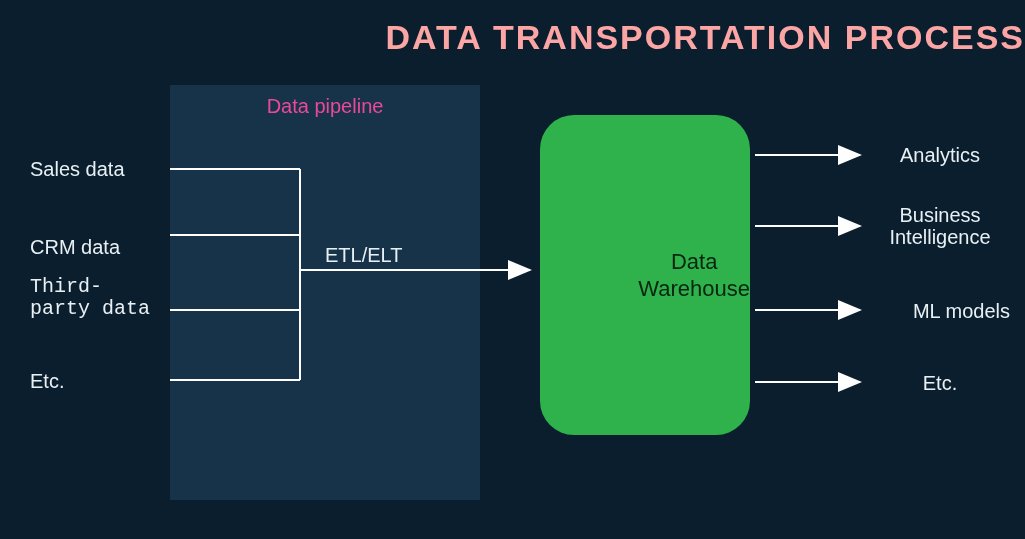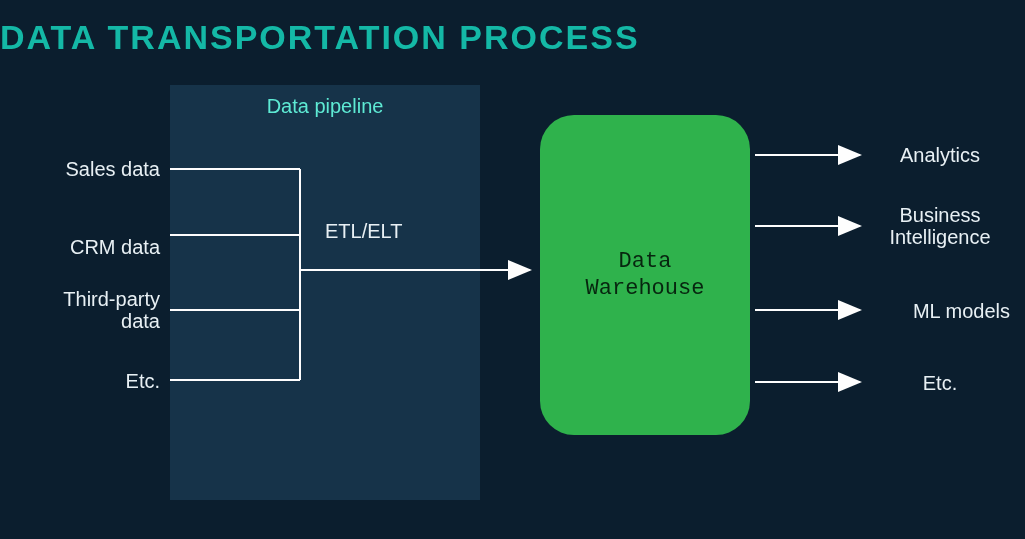--- a/index.html
+++ b/index.html
@@ -1,22 +1,22 @@
 <!DOCTYPE html>
 <html><head>
 <meta charset="utf-8">
 <style>
   html,body{margin:0;padding:0;width:1025px;height:539px;background:#0b1e2e;font-family:"Segoe UI",Arial,sans-serif;color:#e8f0f4;overflow:hidden;}
   .stage{position:relative;width:1025px;height:539px;}
-  .title{position:absolute;top:18px;left:0;width:100%;text-align:left;font-size:34px;font-weight:600;letter-spacing:2px;color:#14b8a6;}
+  .title{position:absolute;top:18px;left:0;width:100%;text-align:right;font-size:34px;font-weight:600;letter-spacing:2px;color:#fca5a5;}
   .pipeline-box{position:absolute;left:170px;top:85px;width:310px;height:415px;background:#163349;}
-  .pipeline-label{position:absolute;top:10px;left:0;width:100%;text-align:center;font-size:20px;color:#5eead4;}
-  .warehouse-box{position:absolute;left:540px;top:115px;width:210px;height:320px;background:#2fb24c;border-radius:34px;display:flex;align-items:center;justify-content:center;text-align:center;font-family:Liberation Mono, monospace;}
+  .pipeline-label{position:absolute;top:10px;left:0;width:100%;text-align:center;font-size:20px;color:#ec4899;}
+  .warehouse-box{position:absolute;left:540px;top:115px;width:210px;height:320px;background:#2fb24c;border-radius:34px;display:flex;align-items:center;justify-content:flex-end;text-align:center;}
   .warehouse-text{font-size:22px;line-height:1.25;color:#07260f;}
-  .src-label{position:absolute;font-size:20px;line-height:1.1;text-align:right;color:#e8f0f4;}
+  .src-label{position:absolute;font-size:20px;line-height:1.1;text-align:left;color:#e8f0f4;}
   .out-label{position:absolute;font-size:20px;line-height:1.1;text-align:center;color:#e8f0f4;}
   
   svg.overlay{position:absolute;left:0;top:0;width:1025px;height:539px;pointer-events:none;}
   .stroke{stroke:#fefefe;stroke-width:2;fill:none;}
   .arrowhead{fill:#fefefe;}
 </style>
 </head>
 <body>
 
 <div class="stage">
@@ -26,24 +26,24 @@
   <div class="pipeline-box">
     <div class="pipeline-label">Data pipeline</div>
   </div>
 
   <div class="warehouse-box">
     <div class="warehouse-text">Data<br>Warehouse</div>
   </div>
 
   <div class="src-label" style="left: 30px; width: 130px; top: 158px;">Sales data</div>
   <div class="src-label" style="left: 30px; width: 130px; top: 224px; margin-top: 12px;">CRM data</div>
-  <div class="src-label" style="left: 30px; width: 130px; top: 288px;">Third-party data</div>
+  <div class="src-label" style="left: 30px; width: 130px; top: 276px; font-family: Liberation Mono, monospace;">Third-party data</div>
   <div class="src-label" style="left: 30px; width: 130px; top: 370px;">Etc.</div>
 
-  <div class="src-label" style="text-align: left; left: 325px; top: 220px;">ETL/ELT</div>
+  <div class="src-label" style="text-align: left; left: 325px; top: 244px;">ETL/ELT</div>
 
   <div class="out-label" style="left: 870px; width: 140px; top: 144px;">Analytics</div>
   <div class="out-label" style="left: 870px; width: 140px; top: 204px;">Business Intelligence</div>
   <div class="out-label" style="left: 870px; width: 140px; top: 300px; text-align: right;">ML models</div>
   <div class="out-label" style="left: 870px; width: 140px; top: 372px;">Etc.</div>
 
   <svg class="overlay" viewBox="0 0 1025 539">
     <defs>
       <marker id="ah" markerWidth="12" markerHeight="10" refX="11" refY="5" orient="auto">
         <path d="M0,0 L12,5 L0,10 Z" class="arrowhead"></path>

